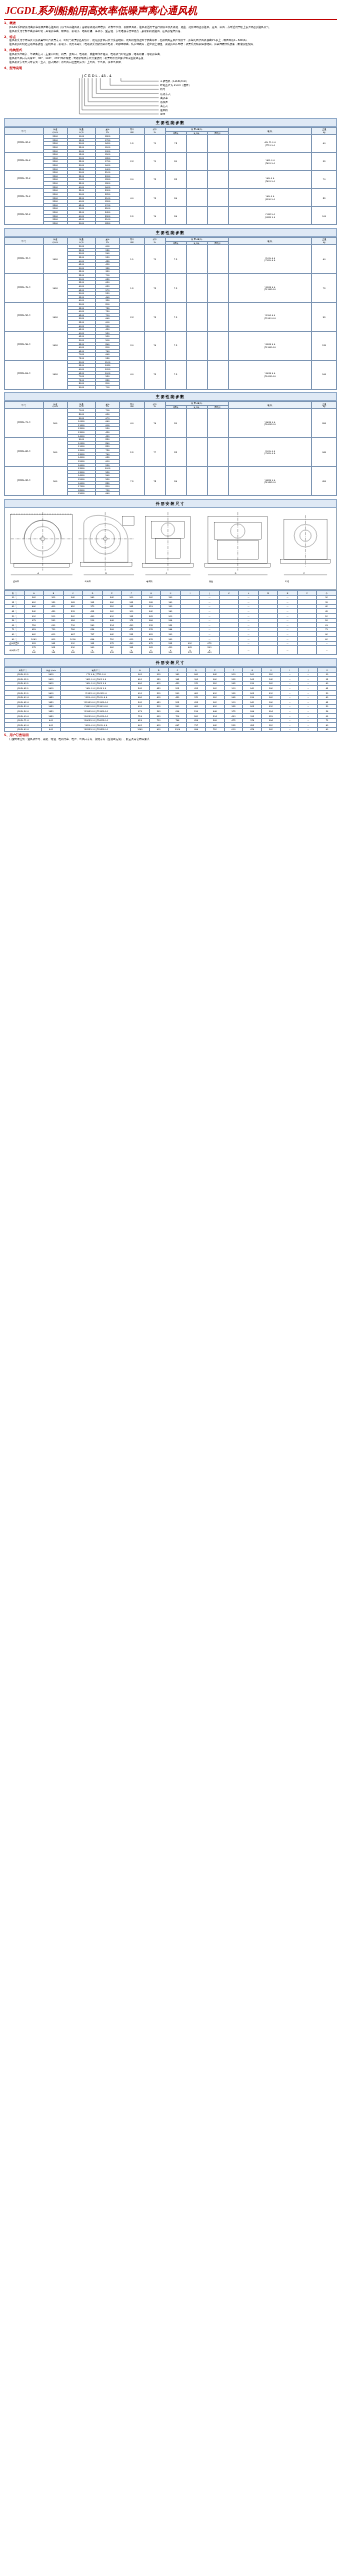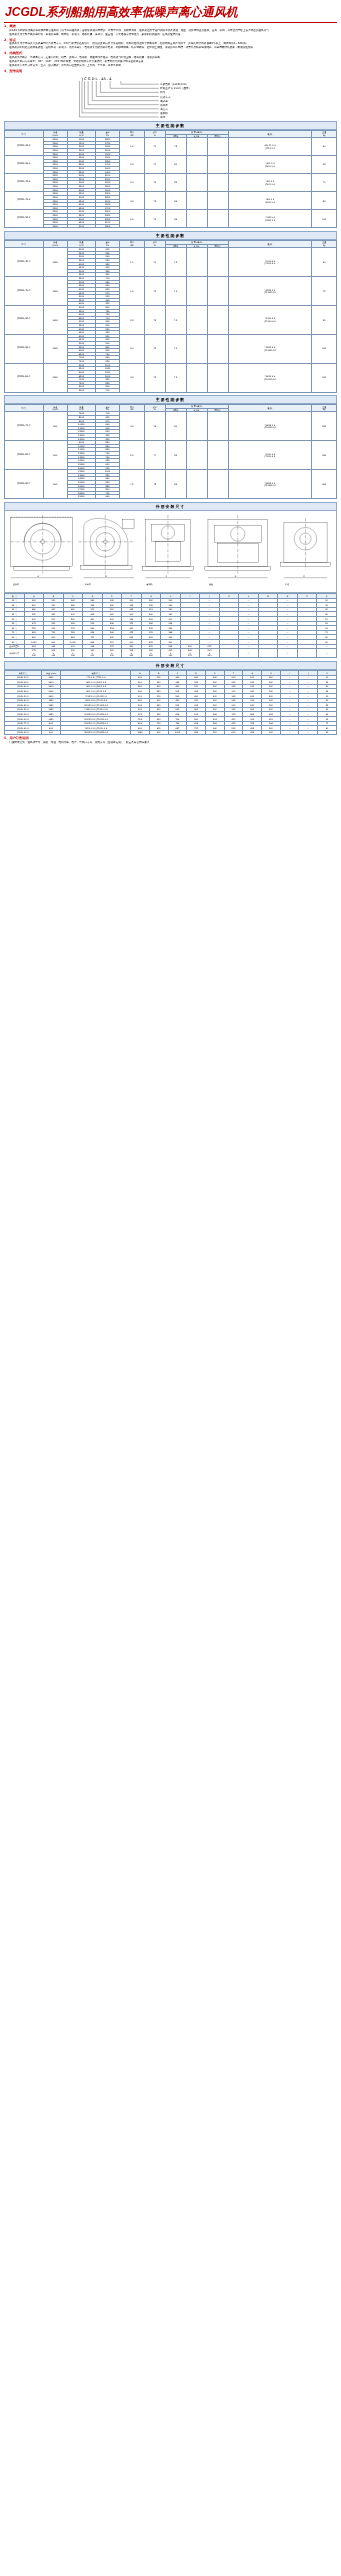--- a/index.html
+++ b/index.html
@@ -9,22 +9,22 @@
     width: 341px;
     background: #ffffff;
     font-family: "DejaVu Sans", sans-serif;
     color: #000;
   }
   .page { width: 341px; padding: 3.1px 4.1px 10.3px 4.1px; }
 
   .doc-title {
     color: #c00000;
     font-weight: bold;
-    font-size: 12px;
-    font-family: Liberation Sans, sans-serif;
+    font-size: 10px;
+    font-family: Liberation Serif, serif;
     font-style: italic;
     letter-spacing: 0px;
     padding: 1px 0 0.5px 1px;
   }
   .title-rule { border-bottom: 0.5px solid #c00000; margin-bottom: 1.5px; }
 
   .sec-head {
     color: #c00000;
     font-weight: bold;
     font-size: 3.2px;

